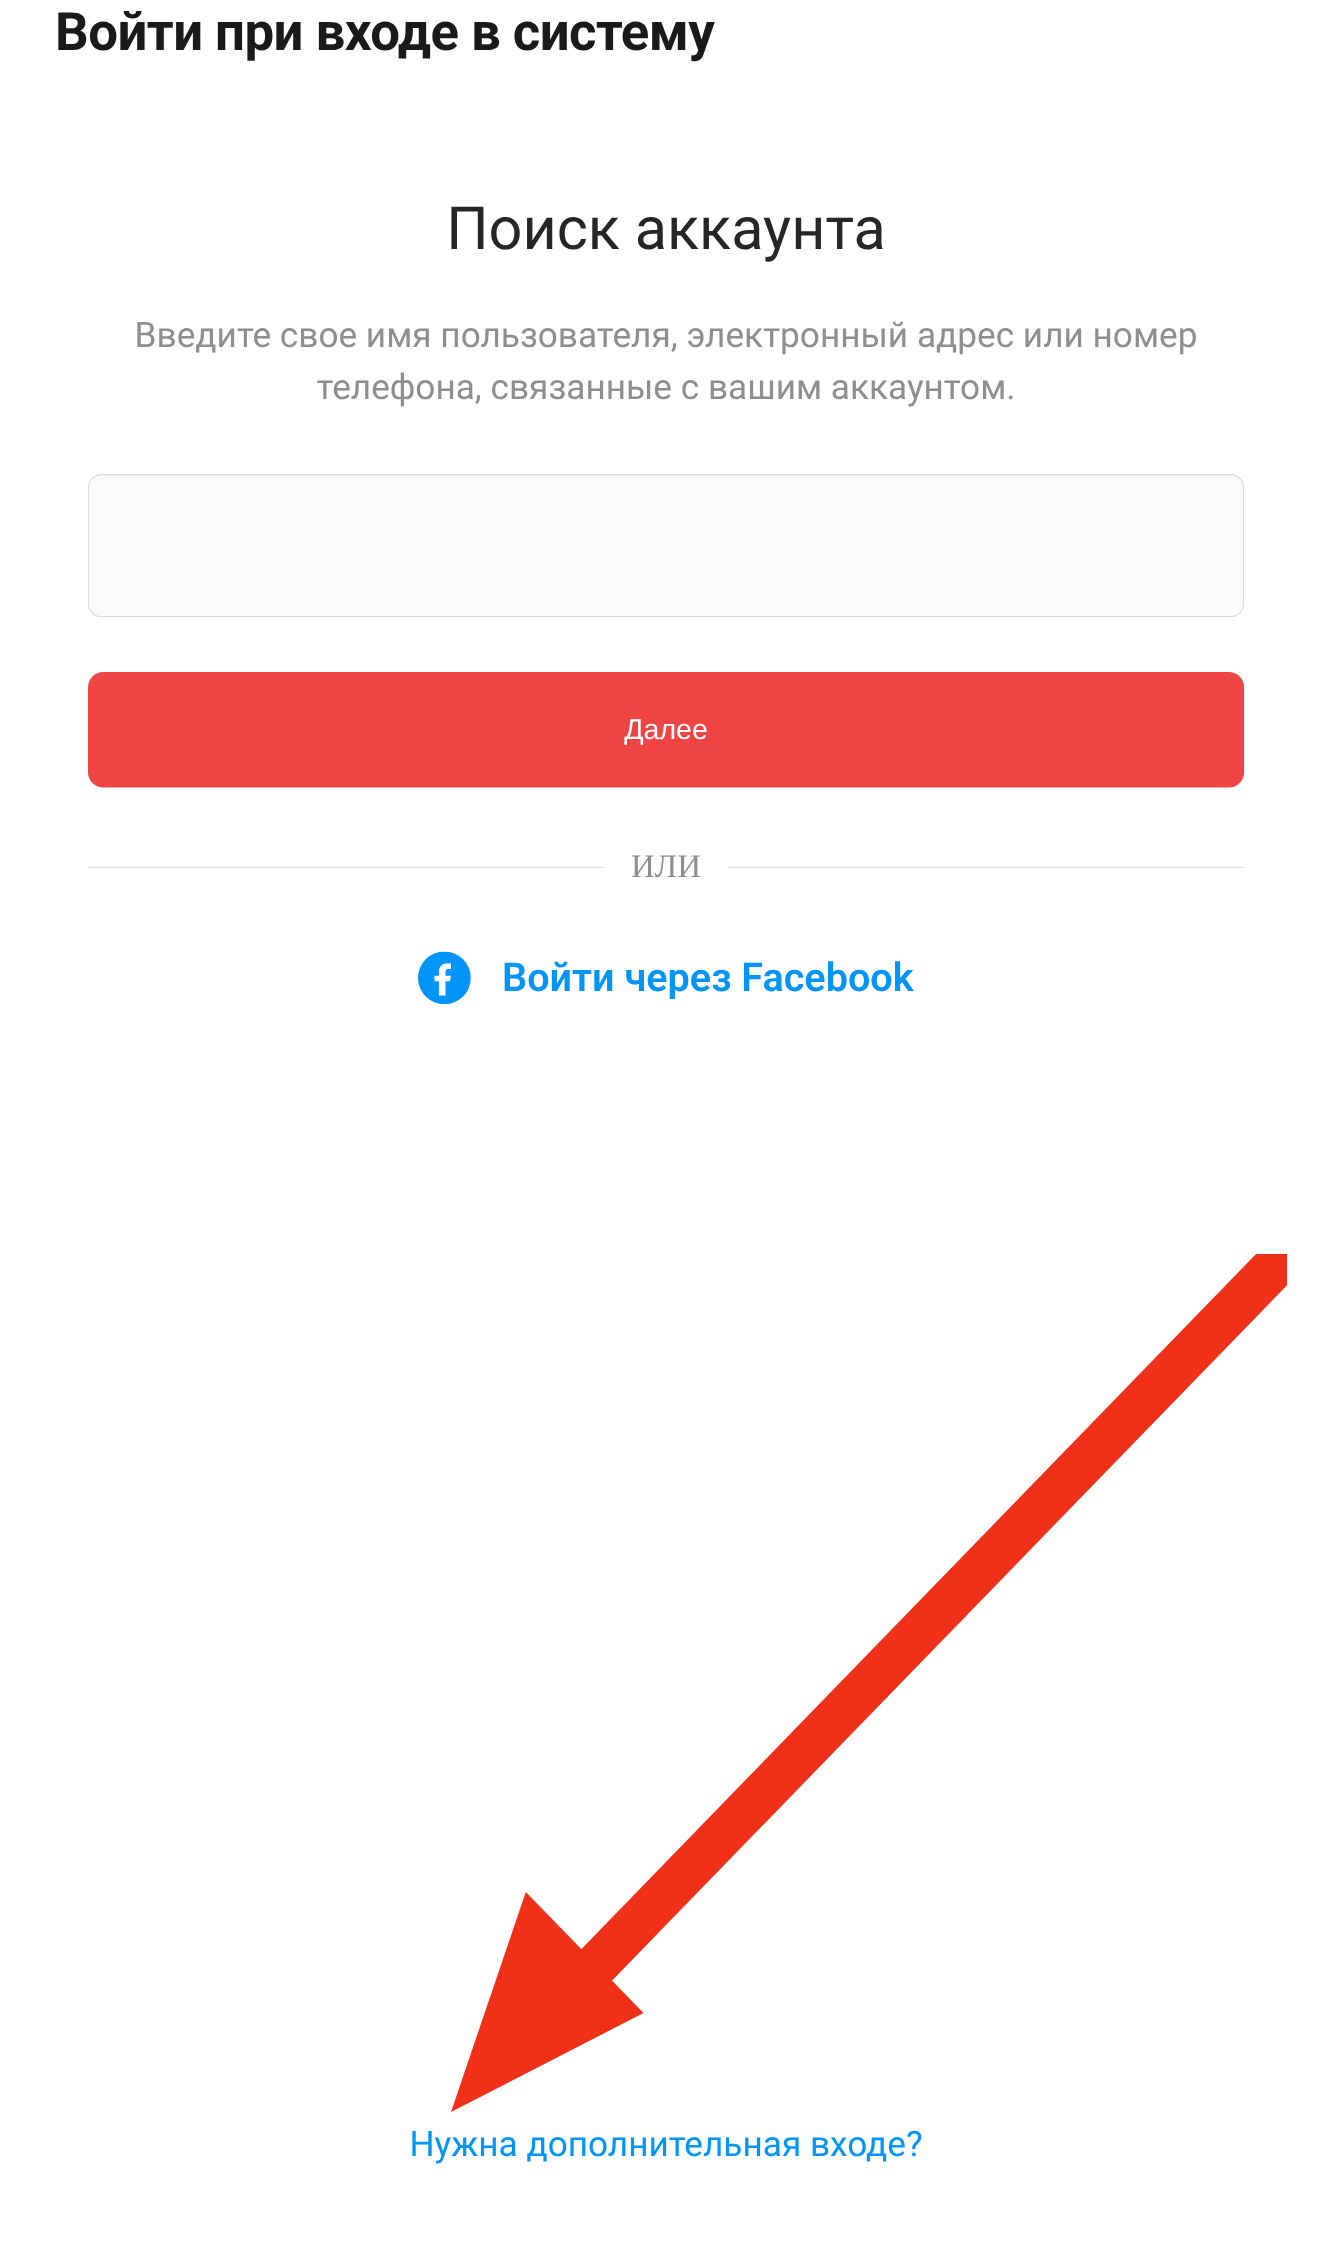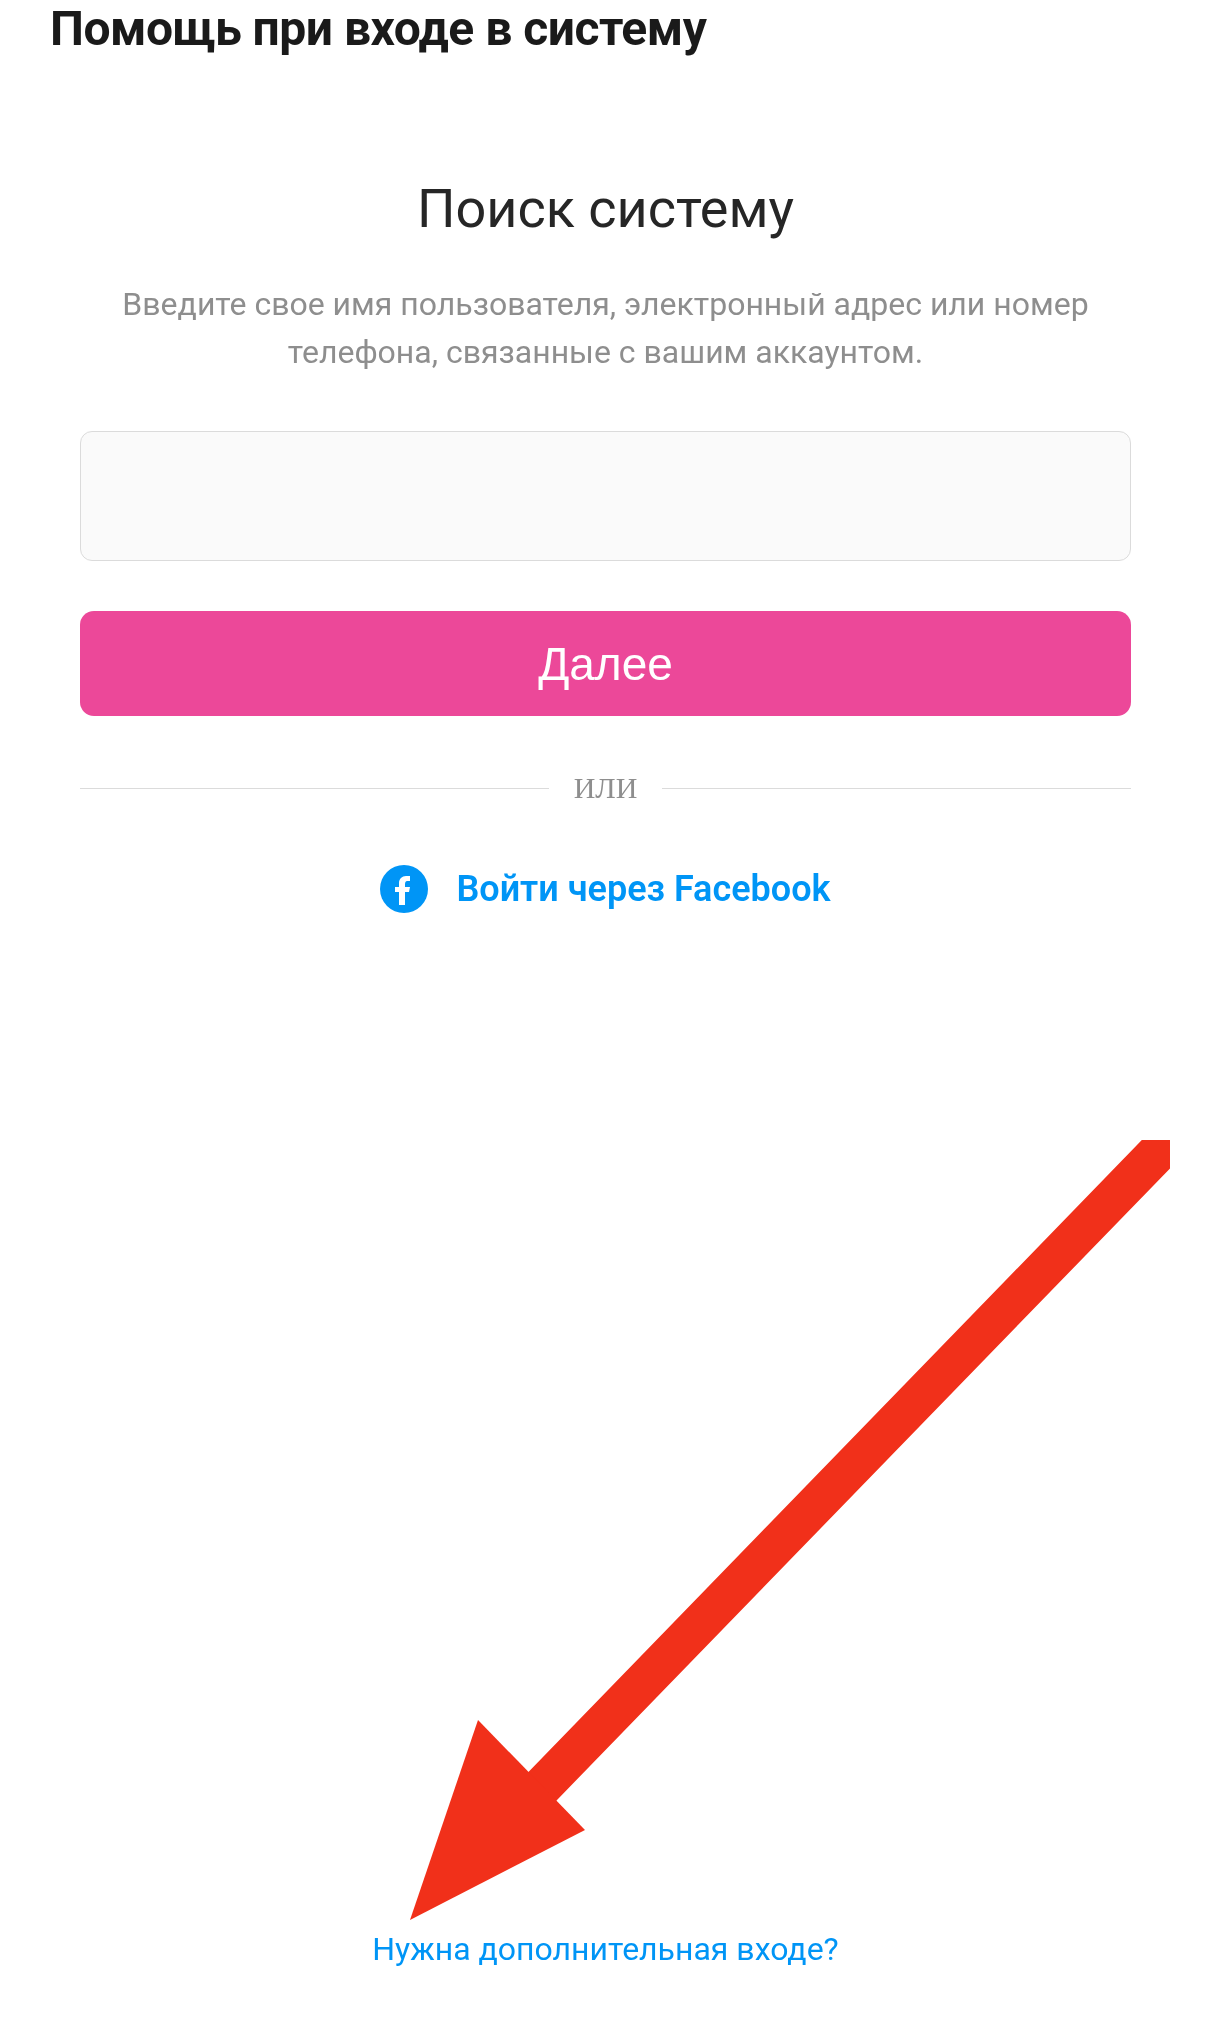--- a/index.html
+++ b/index.html
@@ -53,25 +53,25 @@
       background: #fafafa;
       border: 1px solid #dbdbdb;
       border-radius: 12px;
       font-size: 32px;
       padding: 0 20px;
       margin-bottom: 50px;
     }
     .next-button {
       width: 100%;
       height: 105px;
-      background: #ec4899;
+      background: #ef4444;
       border: none;
       border-radius: 14px;
       color: #ffffff;
-      font-size: 46px;
+      font-size: 26px;
       font-weight: 500;
       cursor: pointer;
       margin-bottom: 55px;
     }
     .divider {
       width: 100%;
       display: flex;
       align-items: center;
       margin-bottom: 60px;
     }
@@ -120,25 +120,25 @@
       left: 370px;
       width: 800px;
       height: 800px;
       pointer-events: none;
     }
   </style>
 </head>
 <body>
 
 <div class="header">
-  <h1 class="header-title">Помощь при входе в систему</h1>
+  <h1 class="header-title">Войти при входе в систему</h1>
 </div>
 
 <div class="content">
-  <h2 class="main-title">Поиск систему</h2>
+  <h2 class="main-title">Поиск аккаунта</h2>
   <p class="subtitle">Введите свое имя пользователя, электронный адрес или номер телефона, связанные с вашим аккаунтом.</p>
 
   <input type="text" class="input-field" value="" style="">
 
   <button class="next-button">Далее</button>
 
   <div class="divider">
     <div class="divider-line"></div>
     <span class="divider-text">или</span>
     <div class="divider-line"></div>

